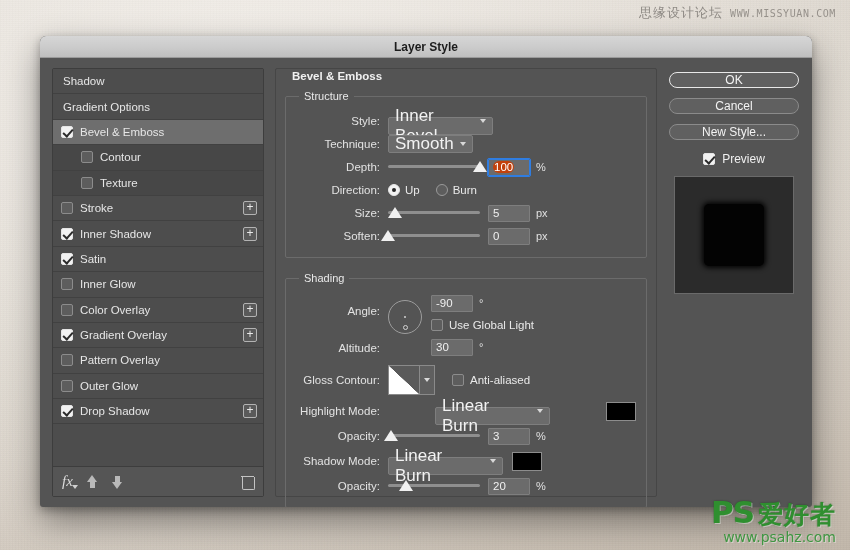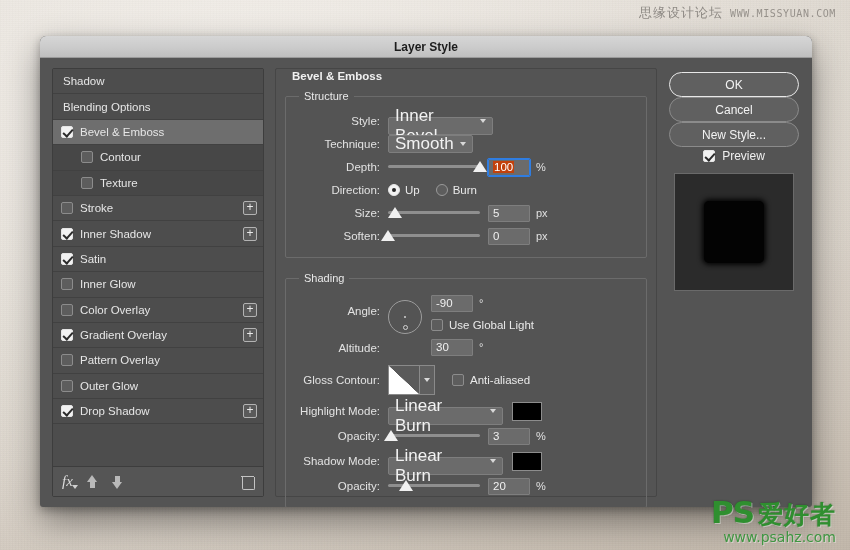--- a/index.html
+++ b/index.html
@@ -287,20 +287,21 @@
   .num.sel-blue {
     background: #6b6b6b;
     border: 1px solid #2f7de1;
     outline: 1px solid #2f7de1;
     position: relative;
     color: #ffffff;
   }
   .num.sel-blue span.hl {
     background: #c2410c;
     padding: 0 1px;
+    border-radius: 6px;
   }
   .unit { font-size: 11px; color: #e0e0e0; margin-left: 6px; }
 
   .slider {
     position: relative;
     height: 16px;
     width: 92px;
     margin-right: 8px;
     flex: 0 0 auto;
   }
@@ -396,27 +397,28 @@
 
   
   .right {
     width: 132px;
     display: flex; flex-direction: column;
     align-items: center;
     padding-top: 4px;
   }
   .btn-big {
     width: 130px;
-    height: 25px;
+    height: 16px;
     border-radius: 13px;
     background: #606060;
     border: 1px solid #8b8b8b;
     color: #f3f3f3;
     font-size: 12px;
     font-family: "Liberation Sans", sans-serif;
+    margin-bottom: 10px;
     display: flex; align-items: center; justify-content: center; text-align: right;
   }
   .btn-big.default { border: 1.6px solid #e8e8e8; }
 
   .preview-toggle {
     display: flex; align-items: center; 
     margin: 2px 0 10px 0;
     color: #efefef; font-size: 12px;
   }
   .preview-box {
@@ -456,21 +458,21 @@
     </div>
 
     <div class="dialog-body">
 
       <div class="sidebar">
         <div class="styles-list" id="styles-list">
             <div class="style-row plain">
               <span class="label">Shadow</span>
             </div>
             <div class="style-row plain">
-              <span class="label">Blending Options</span>
+              <span class="label">Gradient Options</span>
             </div>
             <div class="style-row selected">
               <span class="cb on"></span>
               <span class="label">Bevel &amp; Emboss</span>
             </div>
             <div class="style-row sub">
               <span class="cb"></span>
               <span class="label">Contour</span>
             </div>
             <div class="style-row sub">
@@ -625,21 +627,21 @@
           </div>
 
           <div class="row" style="height:34px; margin-top:3px;">
             <span class="lbl">Gloss Contour:</span>
             <span class="contour-swatch"></span>
             <span class="contour-arrow"></span>
             <span class="cb" style="margin-left:17px;margin-right:6px;"></span>
             <span class="inline-cb-label">Anti-aliased</span>
           </div>
 
-          <div class="row" style="height:26px;">
+          <div class="row" style="height:26px;justify-content:space-between;">
             <span class="lbl">Highlight Mode:</span>
             <span class="sel-wrap">
               <span class="ps-select" style="width:115px">Linear Burn</span>
               <span class="chev"></span>
             </span>
             <span class="color-swatch" style="background: rgb(0, 0, 0);"></span>
           </div>
 
           <div class="row">
             <span class="lbl">Opacity:</span>

